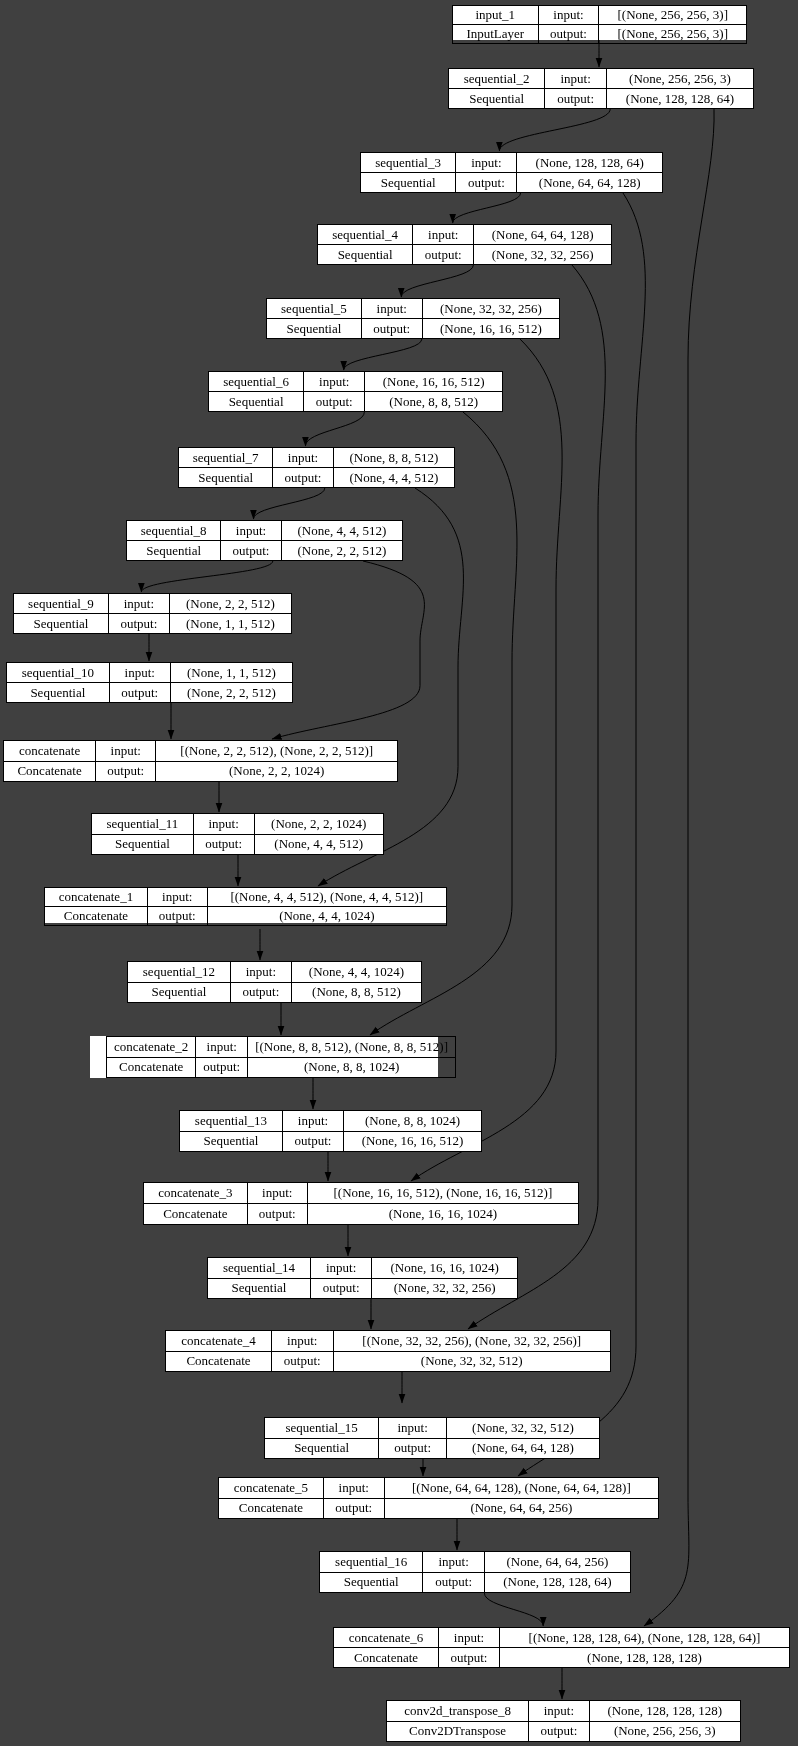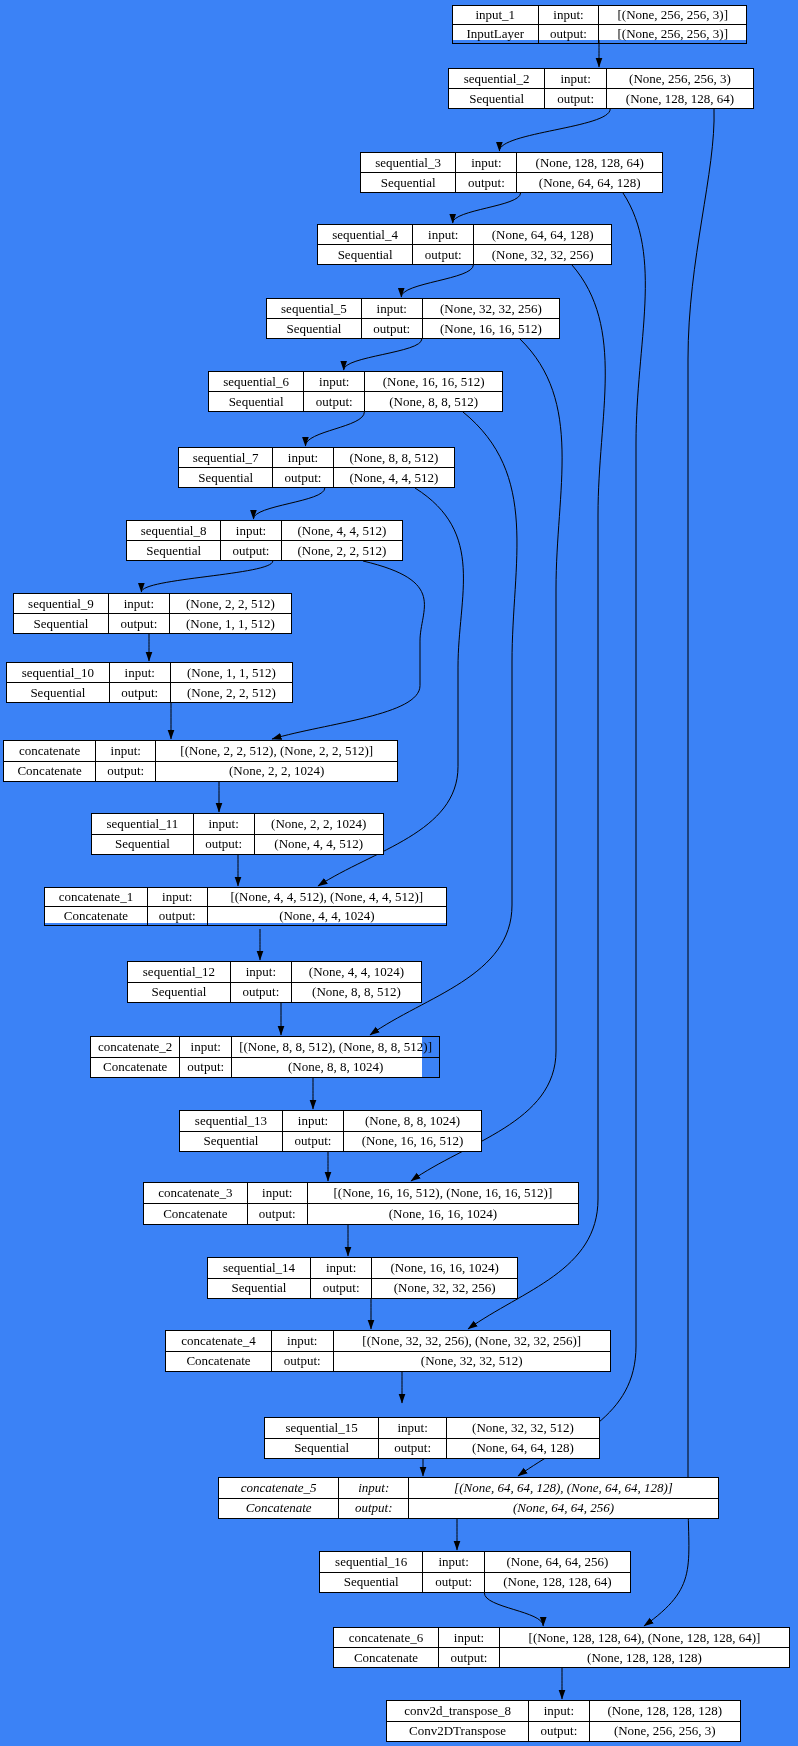--- a/index.html
+++ b/index.html
@@ -4,21 +4,21 @@
 <style>
   html, body {
     margin: 0;
     padding: 0;
     background: #ffffff;
   }
   #canvas {
     position: relative;
     width: 798px;
     height: 1746px;
-    background: #3b82f6;
+    background: #404040;
     font-family: "Liberation Serif", "DejaVu Serif", serif;
     color: #000000;
     overflow: hidden;
   }
   #edges {
     position: absolute;
     left: 0;
     top: 0;
     width: 798px;
     height: 1746px;
@@ -308,21 +308,21 @@
               <td>(None, 4, 4, 1024)</td>
             </tr>
             <tr>
               <td>Sequential</td>
               <td>output:</td>
               <td>(None, 8, 8, 512)</td>
             </tr>
           </tbody>
         </table>
       </div>
-      <div class="node" style="left: 90px; top: 1036px; width: 332px; height: 42px;">
+      <div class="node" style="left: 90px; top: 1036px; width: 332px; height: 42px; padding-left: 16px;">
         <table>
           <tbody>
             <tr>
               <td>concatenate_2</td>
               <td>input:</td>
               <td>[(None, 8, 8, 512), (None, 8, 8, 512)]</td>
             </tr>
             <tr>
               <td>Concatenate</td>
               <td>output:</td>
@@ -404,21 +404,21 @@
               <td>(None, 32, 32, 512)</td>
             </tr>
             <tr>
               <td>Sequential</td>
               <td>output:</td>
               <td>(None, 64, 64, 128)</td>
             </tr>
           </tbody>
         </table>
       </div>
-      <div class="node" style="left: 218px; top: 1477px; width: 501px; height: 42px; font-style: italic;">
+      <div class="node" style="left: 218px; top: 1477px; width: 441px; height: 42px;">
         <table>
           <tbody>
             <tr>
               <td>concatenate_5</td>
               <td>input:</td>
               <td>[(None, 64, 64, 128), (None, 64, 64, 128)]</td>
             </tr>
             <tr>
               <td>Concatenate</td>
               <td>output:</td>

